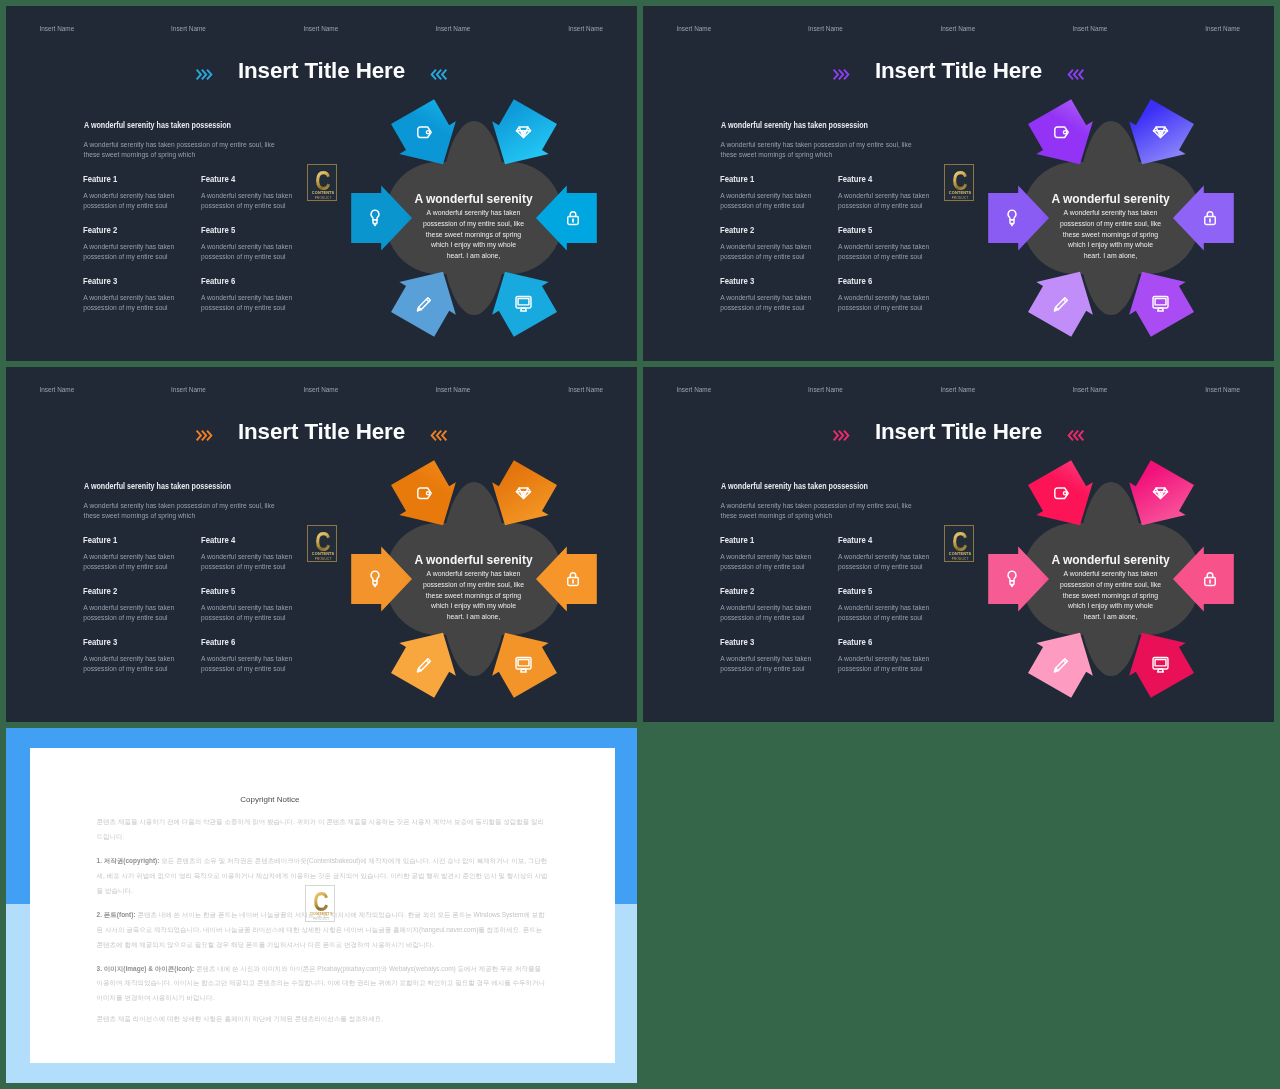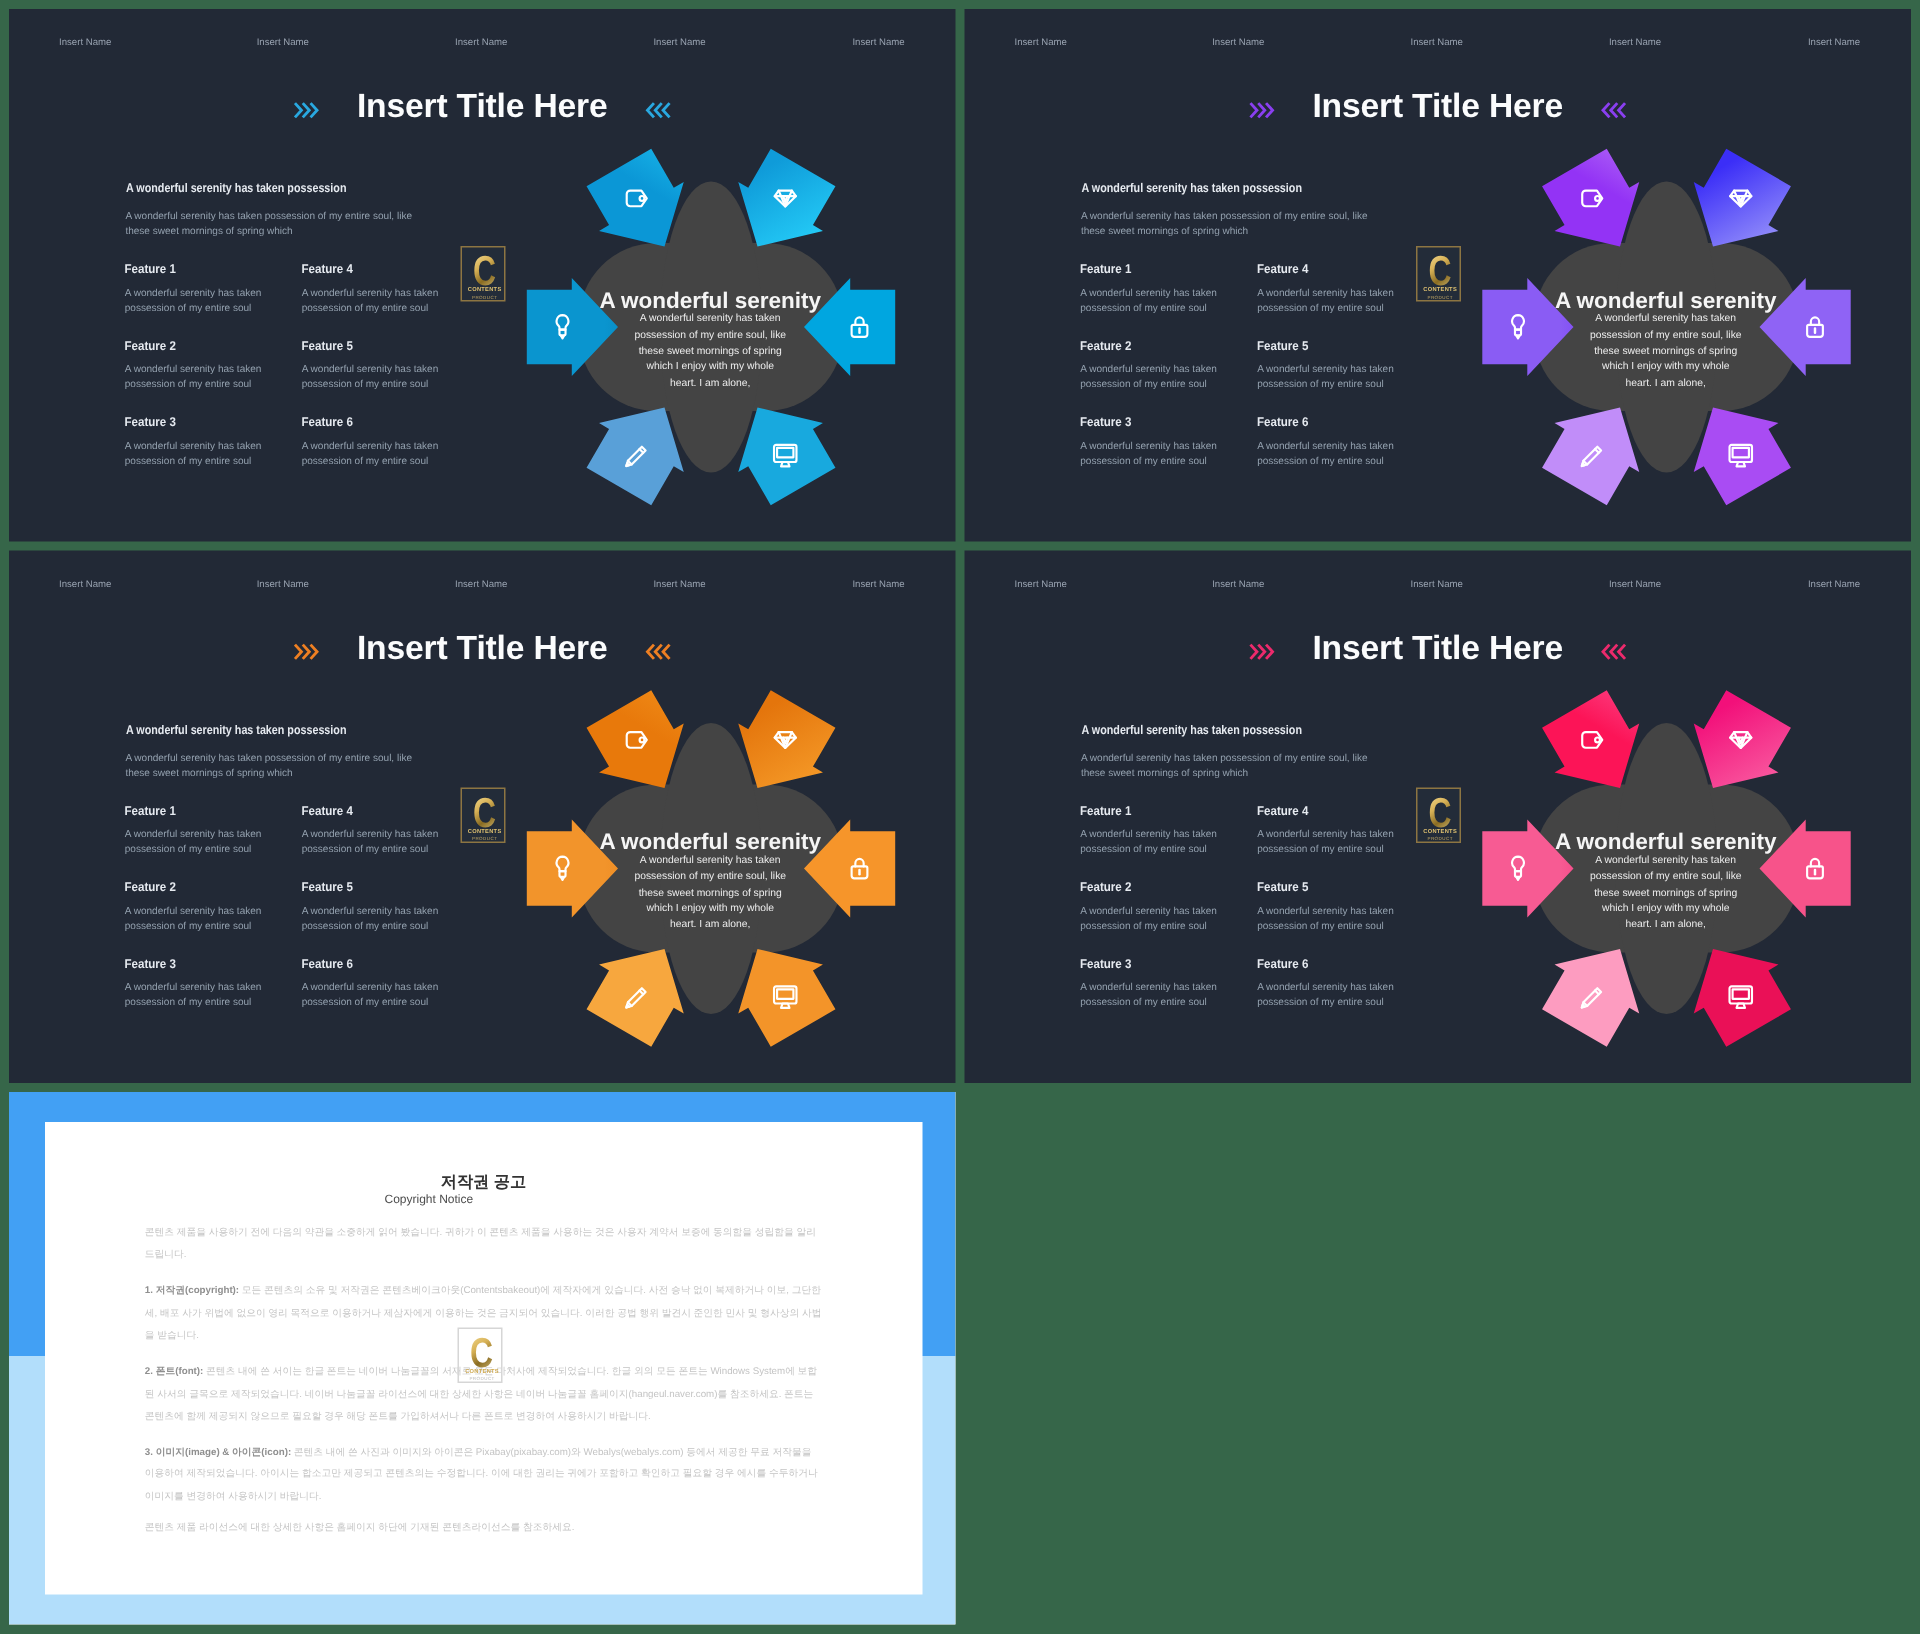--- a/index.html
+++ b/index.html
@@ -40,29 +40,29 @@
 .logo .t1{position:absolute;left:0;top:26.2px;width:30px;text-align:center;font-size:3.8px;font-weight:bold;color:#e0c271;letter-spacing:0.2px;}
 .logo .t2{position:absolute;left:0;top:31px;width:30px;text-align:center;font-size:3px;color:#c2a764;letter-spacing:0.3px;}
 
 .diagram{position:absolute;}
 .s5{background:#fff;}
 .cp-bg-top{position:absolute;left:0;top:0;width:631px;height:176px;background:#42a0f4;}
 .cp-bg-bottom{position:absolute;left:0;top:176px;width:631px;height:179px;background:#b2defb;}
 .cp-card{position:absolute;left:23.9px;top:19.5px;width:584.8px;height:315.3px;background:#ffffff;}
 .cp-p.i0{top:67.6px}.cp-p.i1{top:106.6px}.cp-p.i2{top:160.6px}.cp-p.i3{top:214.1px}.cp-p.i4{top:264.5px}
 .cp-title{position:absolute;left:0;top:33.5px;width:584.8px;text-align:center;font-size:10.8px;font-weight:bold;color:#333333;}
-.cp-sub{position:absolute;left:16px;top:47.8px;width:480px;text-align:center;font-size:8px;color:#4d4d4d;}
+.cp-sub{position:absolute;left:0;top:47.8px;width:480px;text-align:center;font-size:8px;color:#4d4d4d;}
 .cp-p{position:absolute;left:66.7px;width:452.5px;font-size:6.5px;line-height:14.74px;color:#c4c4c4;}
 .cp-p b{color:#8f8f8f;font-weight:bold;}
 .cp-logo{position:absolute;left:299.4px;top:156.9px;}
 .cp-logo .logo{background:transparent;border:0.8px solid #d6d6d6;}
 .cp-logo .logo .t1{color:#cfa94e;}
 .cp-logo .logo .t2{color:#b8b8b8;}
 
-.center-t{position:absolute;left:392px;top:186px;width:151px;text-align:center;font-size:15px;font-weight:bold;color:#f5f5f5;letter-spacing:0px;}
+.center-t{position:absolute;left:392px;top:186px;width:151px;text-align:center;font-size:12px;font-weight:bold;color:#f5f5f5;letter-spacing:0px;}
 .center-b{position:absolute;left:415.5px;top:202px;width:104px;text-align:center;font-size:6.9px;line-height:10.76px;color:#ededed;letter-spacing:0px;}
 </style>
 </head>
 <body>
 
 <div class="sheet" id="sheet">
   <div class="slide s1">
       <div class="names">
         <span style="left:33.4px">Insert Name</span>
         <span style="left:165.1px">Insert Name</span>
@@ -603,21 +603,20 @@
           </g>
   </svg>
       </div>
       <div class="center-t">A wonderful serenity</div>
       <div class="center-b">A wonderful serenity has taken possession of my entire soul, like these sweet mornings of spring which I enjoy with my whole heart. I am alone,</div>
     </div>
   <div class="slide s5" id="cslide">
       <div class="cp-bg-top"></div>
       <div class="cp-bg-bottom"></div>
       <div class="cp-card">
-        <div class="cp-title">저작권 공고</div>
         <div class="cp-sub">Copyright Notice</div>
         <p class="cp-p i0">콘텐츠 제품을 사용하기 전에 다음의 약관을 소중하게 읽어 봤습니다. 귀하가 이 콘텐츠 제품을 사용하는 것은 사용자 계약서 보증에 동의함을 성립함을 알리드립니다.</p>
         <p class="cp-p i1"><b>1. 저작권(copyright):</b> 모든 콘텐츠의 소유 및 저작권은 콘텐츠베이크아웃(Contentsbakeout)에 제작자에게 있습니다. 사전 승낙 없이 복제하거나 이보, 그단한세, 배포 사가 위법에 없으이 영리 목적으로 이용하거나 제삼자에게 이용하는 것은 금지되어 있습니다. 이러한 공법 행위 발견시 준인한 민사 및 형사상의 사법을 받습니다.</p>
         <p class="cp-p i2"><b>2. 폰트(font):</b> 콘텐츠 내에 쓴 서이는 한글 폰트는 네이버 나눔글꼴의 서재로 모든 마처사에 제작되었습니다. 한글 외의 모든 폰트는 Windows System에 보합된 사서의 글목으로 제작되었습니다. 네이버 나눔글꼴 라이선스에 대한 상세한 사항은 네이버 나눔글꼴 홈페이지(hangeul.naver.com)를 참조하세요. 폰트는 콘텐츠에 함께 제공되지 않으므로 필요할 경우 해당 폰트를 가입하셔서나 다른 폰트로 변경하여 사용하시기 바랍니다.</p>
         <p class="cp-p i3"><b>3. 이미지(image) &amp; 아이콘(icon):</b> 콘텐츠 내에 쓴 사진과 이미지와 아이콘은 Pixabay(pixabay.com)와 Webalys(webalys.com) 등에서 제공한 무료 저작물을 이용하여 제작되었습니다. 아이시는 합소고만 제공되고 콘텐츠의는 수정합니다. 이에 대한 권리는 귀에가 포함하고 확인하고 필요할 경우 에시를 수두하거나 이미지를 변경하여 사용하시기 바랍니다.</p>
         <p class="cp-p i4">콘텐츠 제품 라이선스에 대한 상세한 사항은 홈페이지 하단에 기재된 콘텐츠라이선스를 참조하세요.</p>
       </div>
       <div class="cp-logo">
     <div class="logo">
       <div class="c">C</div>

